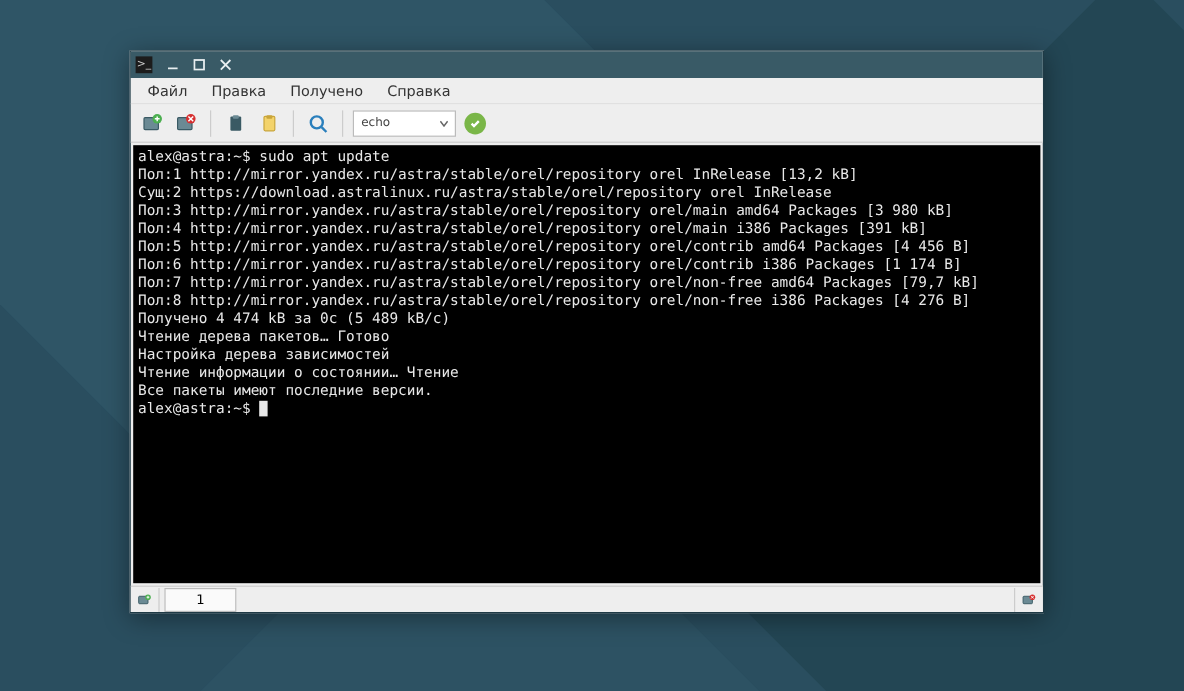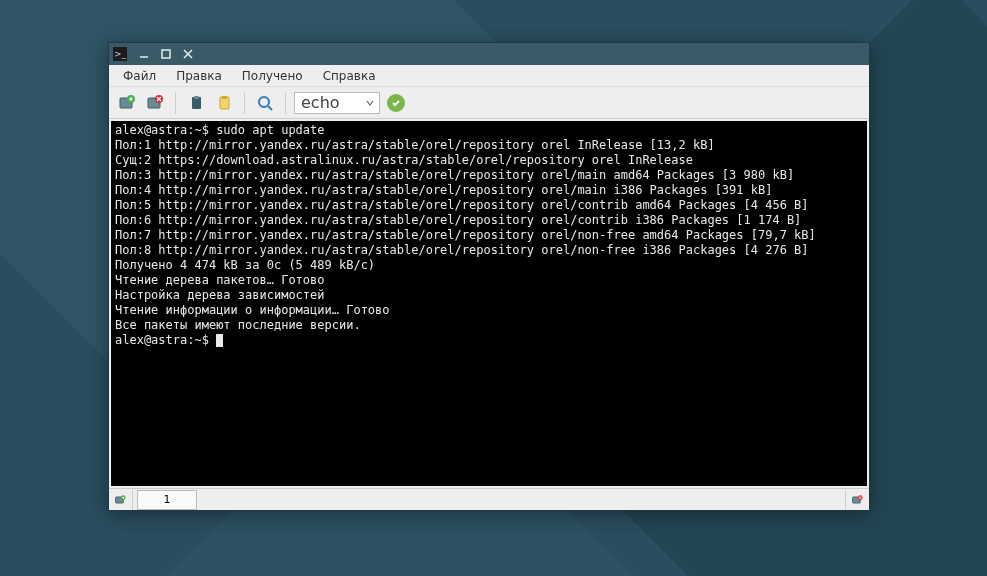--- a/index.html
+++ b/index.html
@@ -83,21 +83,21 @@
   }
   .toolbar .sep {
     width: 1px; height: 22px; background: #ccc; margin: 0 4px;
   }
   .toolbar .combo {
     height: 22px;
     background: #fff;
     border: 1px solid #bbb;
     display: flex; align-items: center;
     padding: 0 2px 0 6px;
-    font-size: 16px;
+    font-size: 10px;
     color: #444;
     min-width: 86px;
   }
   .toolbar .combo .caret {
     margin-left: auto;
     width: 14px; display:flex; justify-content:center;
   }
   .toolbar .round-ok {
     width: 18px; height:18px; border-radius: 50%;
     background: #7ab648;
@@ -250,21 +250,21 @@
 <span class="line">Сущ:2 https://download.astralinux.ru/astra/stable/orel/repository orel InRelease</span>
 <span class="line">Пол:3 http://mirror.yandex.ru/astra/stable/orel/repository orel/main amd64 Packages [3 980 kB]</span>
 <span class="line">Пол:4 http://mirror.yandex.ru/astra/stable/orel/repository orel/main i386 Packages [391 kB]</span>
 <span class="line">Пол:5 http://mirror.yandex.ru/astra/stable/orel/repository orel/contrib amd64 Packages [4 456 B]</span>
 <span class="line">Пол:6 http://mirror.yandex.ru/astra/stable/orel/repository orel/contrib i386 Packages [1 174 B]</span>
 <span class="line">Пол:7 http://mirror.yandex.ru/astra/stable/orel/repository orel/non-free amd64 Packages [79,7 kB]</span>
 <span class="line">Пол:8 http://mirror.yandex.ru/astra/stable/orel/repository orel/non-free i386 Packages [4 276 B]</span>
 <span class="line">Получено 4 474 kB за 0с (5 489 kB/c)</span>
 <span class="line">Чтение дерева пакетов… Готово</span>
 <span class="line">Настройка дерева зависимостей</span>
-<span class="line">Чтение информации о информации… Готово</span>
+<span class="line">Чтение информации о состоянии… Чтение</span>
 <span class="line">Все пакеты имеют последние версии.</span>
 <span class="line">alex@astra:~$ <span class="cursor"></span></span></div>
 
   <div class="statusbar">
     <div class="sleft">
       <svg width="14" height="14" viewBox="0 0 18 18">
         <rect x="2" y="5" width="10" height="8" rx="1" fill="#6b8a94" stroke="#3a5a64"></rect>
         <circle cx="12" cy="6" r="3" fill="#4caf50"></circle>
         <path d="M12 4.5 V7.5 M10.5 6 H13.5" stroke="#fff" stroke-width="1"></path>
       </svg>

